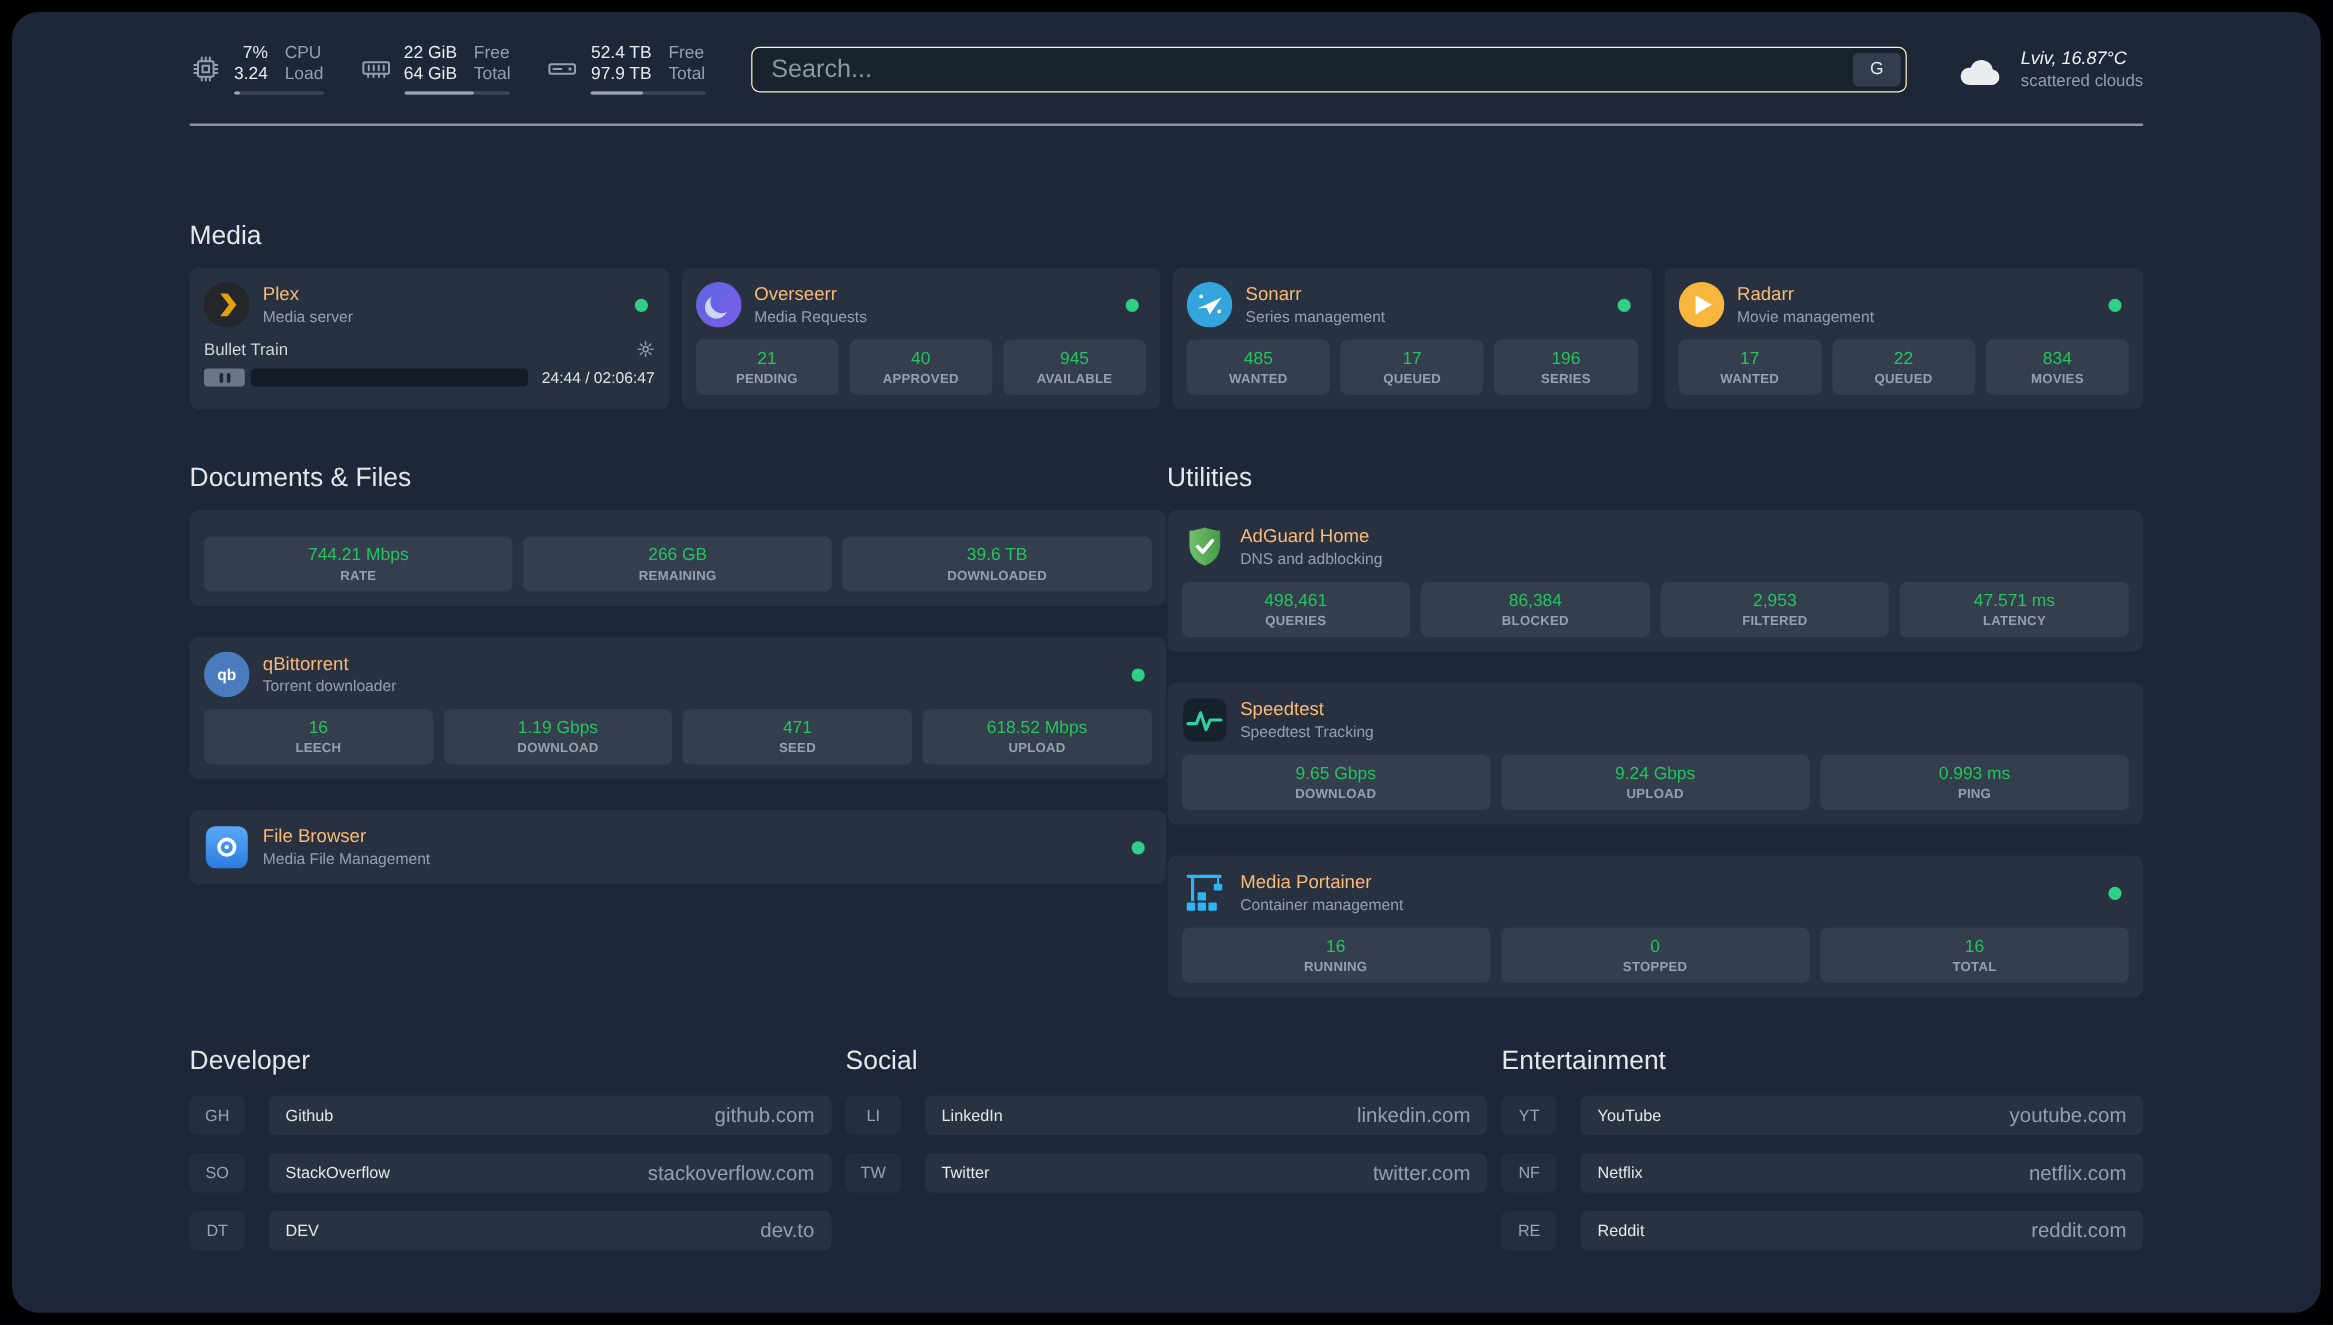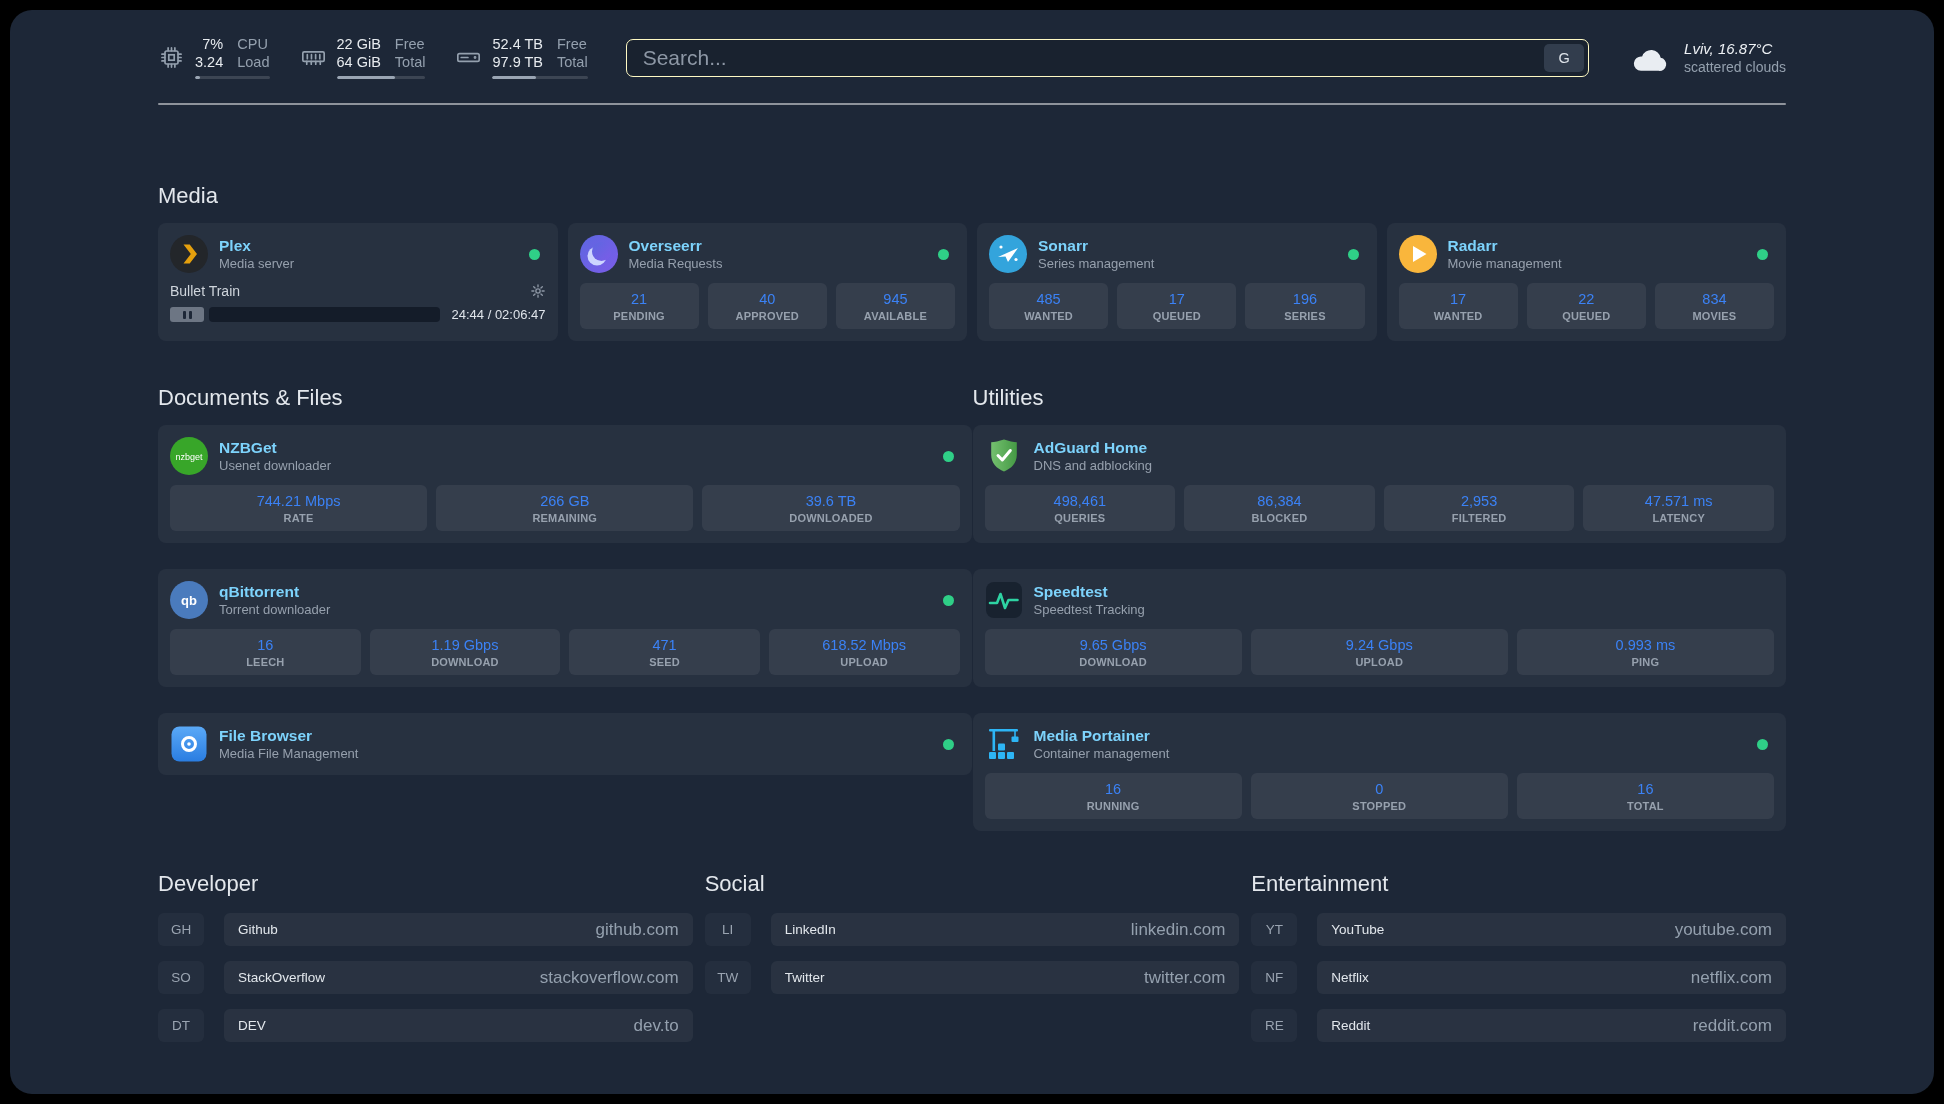--- a/index.html
+++ b/index.html
@@ -34,27 +34,27 @@
   .section-title{font-size:22px;color:#e3e7ec;font-weight:500;line-height:26px;}
   .media-title{margin-top:78px;}
   .media-grid{margin-top:14px;display:grid;grid-template-columns:repeat(4,1fr);gap:10px;align-items:stretch;}
 
   .card{background:rgba(255,255,255,0.047);border-radius:8px;padding:12px;box-sizing:border-box;}
   .card-head{display:flex;align-items:center;}
   .head-link{display:flex;align-items:center;text-decoration:none;cursor:pointer;min-width:0;}
   .svc-ico{width:38px;height:38px;flex:0 0 38px;display:block;}
   .svc-ico svg{width:38px;height:38px;display:block;}
   .svc-meta{margin-left:11px;display:flex;flex-direction:column;}
-  .svc-name{font-size:15.5px;color:#7dd3fc;font-weight:700;line-height:19px;}
+  .svc-name{font-size:15.5px;color:#fdba74;font-weight:400;line-height:19px;}
   .svc-desc{font-size:13px;color:#96a0ad;line-height:16px;margin-top:1px;}
   .dot{width:11px;height:11px;border-radius:50%;background:#2fcf87;margin-left:auto;margin-right:6px;flex:0 0 11px;}
 
   .stats{display:flex;gap:9px;margin-top:10px;}
   .stat{flex:1;background:rgba(255,255,255,0.066);border-radius:6px;text-align:center;padding:7px 2px 6px;}
-  .stat .v{font-size:14.5px;color:#3b82f6;line-height:18px;display:block;}
+  .stat .v{font-size:14.5px;color:#22c55e;line-height:18px;display:block;}
   .stat .l{font-size:11px;font-weight:700;color:#97a1ae;line-height:14px;margin-top:1px;letter-spacing:.2px;display:block;}
 
   
   .np-row{display:flex;align-items:center;margin-top:10px;}
   .np-title{font-size:14px;color:#cfd5dc;}
   .np-gear{margin-left:auto;color:#8d97a5;cursor:pointer;display:flex;}
   .np-gear svg{width:16px;height:16px;}
   .pb-row{display:flex;align-items:center;margin-top:8px;}
   .pb-pause{width:34px;height:15px;border-radius:3px;background:#6d7684;display:flex;align-items:center;justify-content:center;gap:3px;cursor:pointer;flex:0 0 34px;}
   .pb-pause i{width:3px;height:8px;background:#1d2737;border-radius:1px;}
@@ -303,35 +303,20 @@
       </div>
     </div>
 
     <div class="cols">
 
       <div>
         <div class="section-title">Documents &amp; Files</div>
         <div class="col-cards">
 
           <div class="card">
-            <div class="card-head">
-              <a class="head-link">
-                <span class="svc-ico">
-                  <svg viewBox="0 0 38 38">
-                      <circle cx="19" cy="19" r="19" fill="#38a629"></circle>
-                      <text x="19" y="22.5" text-anchor="middle" font-size="9" font-family="Liberation Sans, sans-serif" fill="#fff">nzbget</text>
-                    </svg>
-                </span>
-                <span class="svc-meta">
-                  <span class="svc-name">NZBGet</span>
-                  <span class="svc-desc">Usenet downloader</span>
-                </span>
-              </a>
-              <span class="dot" style="background: rgb(47, 207, 135);"></span>
-            </div>
             <div class="stats">
               <div class="stat">
                 <span class="v">744.21 Mbps</span>
                 <span class="l">RATE</span>
               </div>
               <div class="stat">
                 <span class="v">266 GB</span>
                 <span class="l">REMAINING</span>
               </div>
               <div class="stat">

